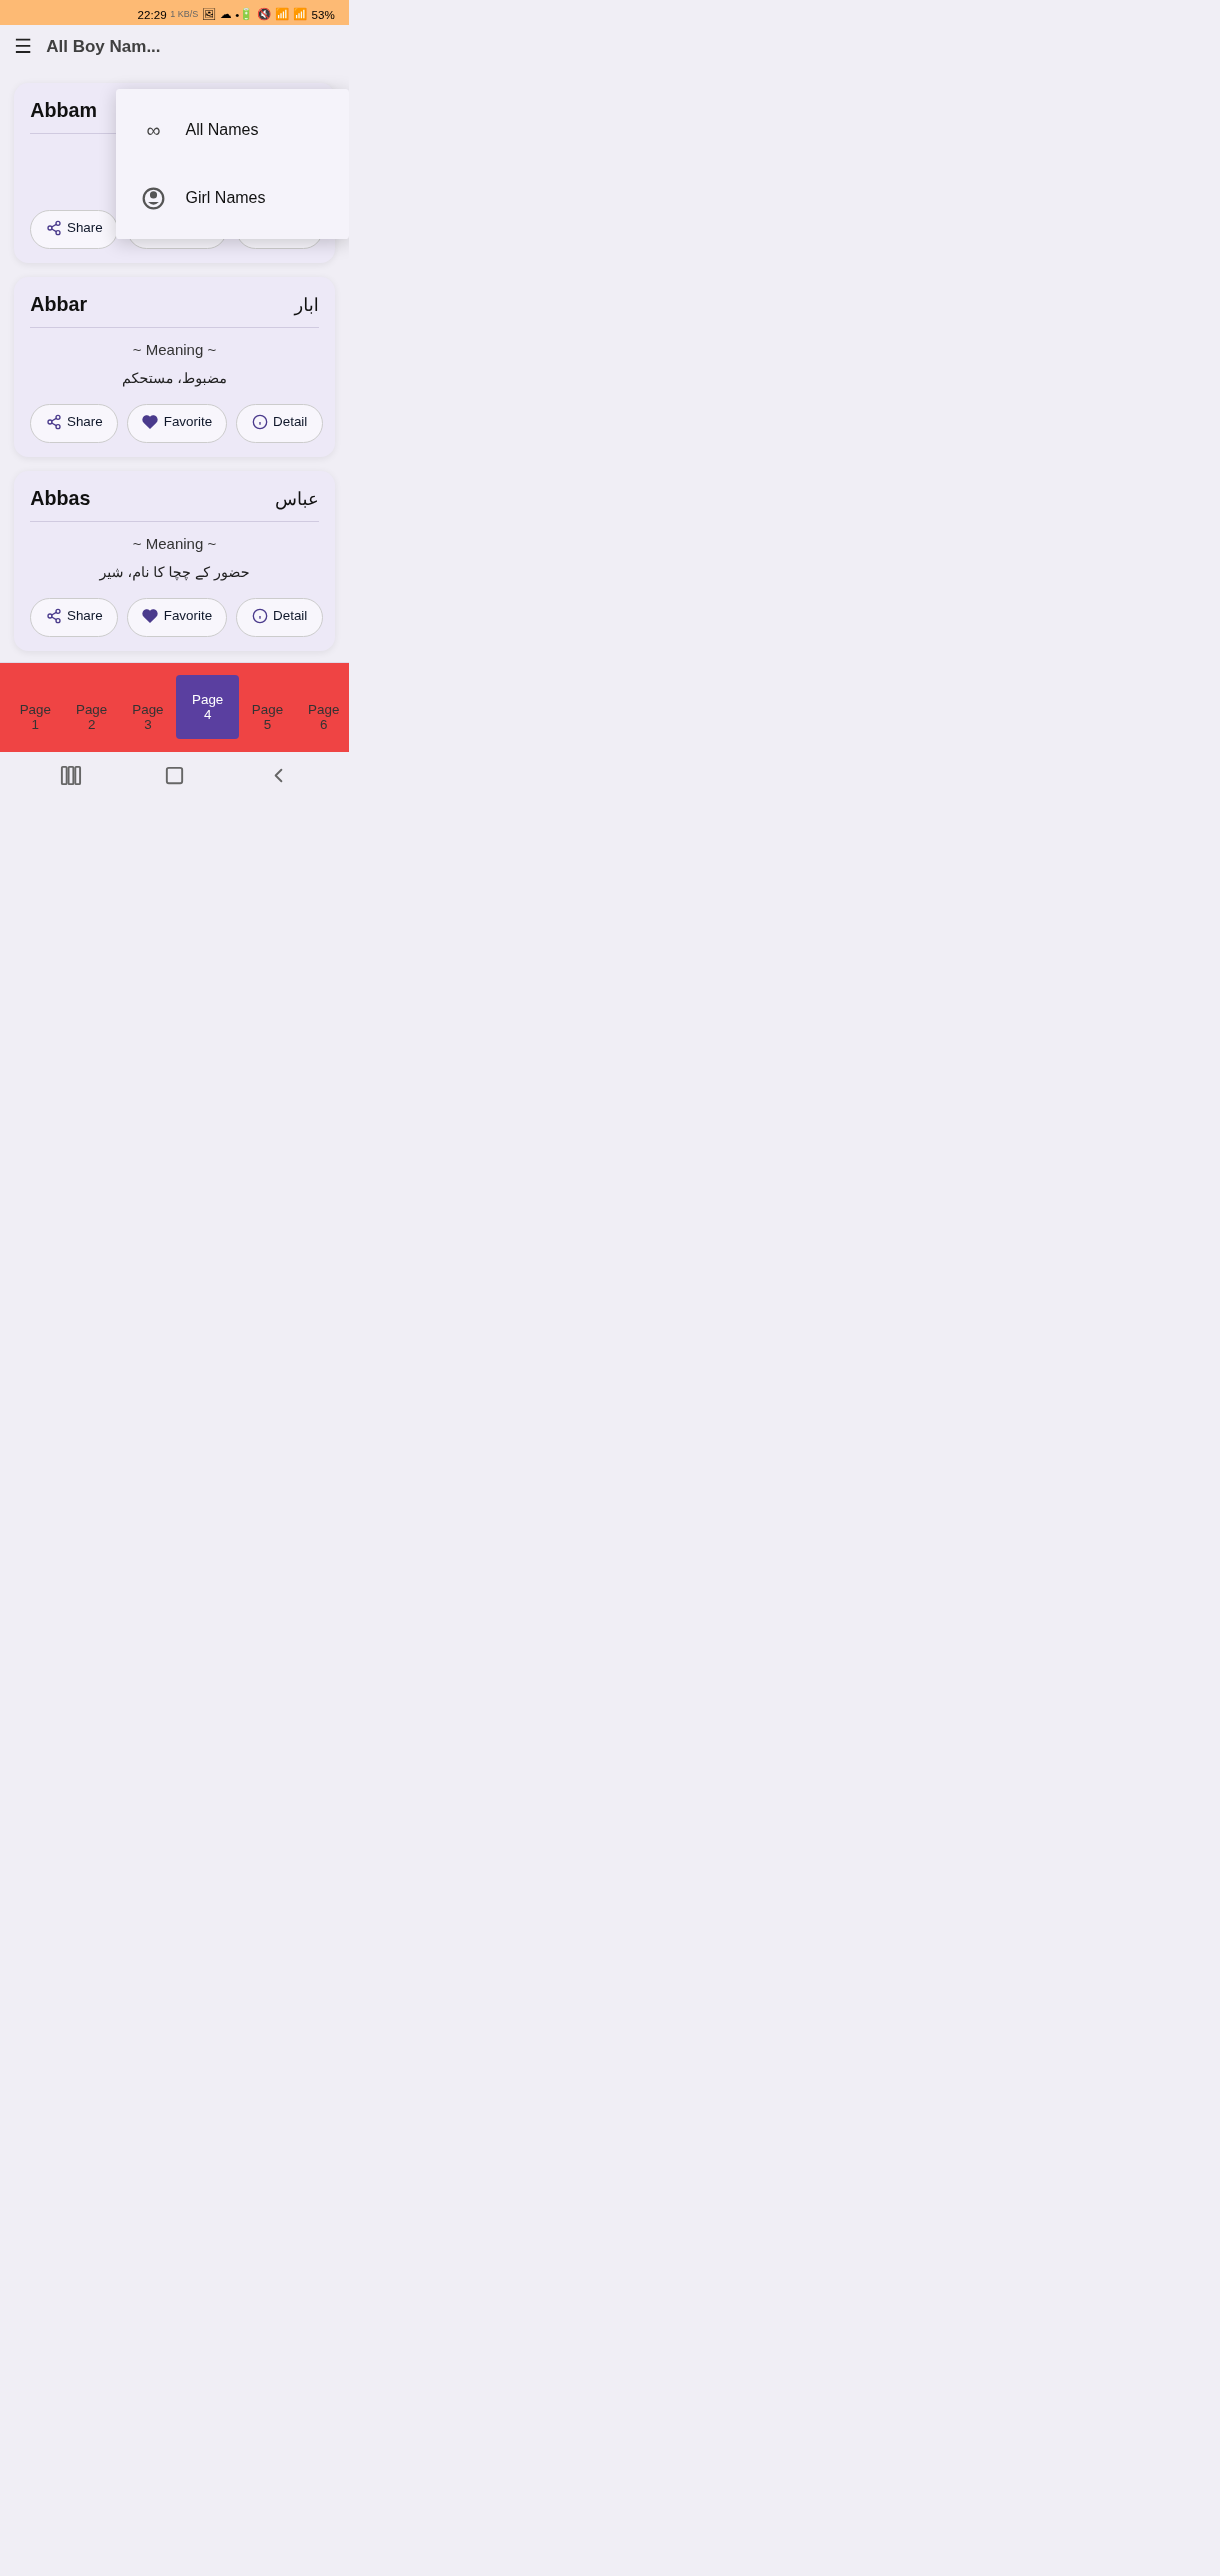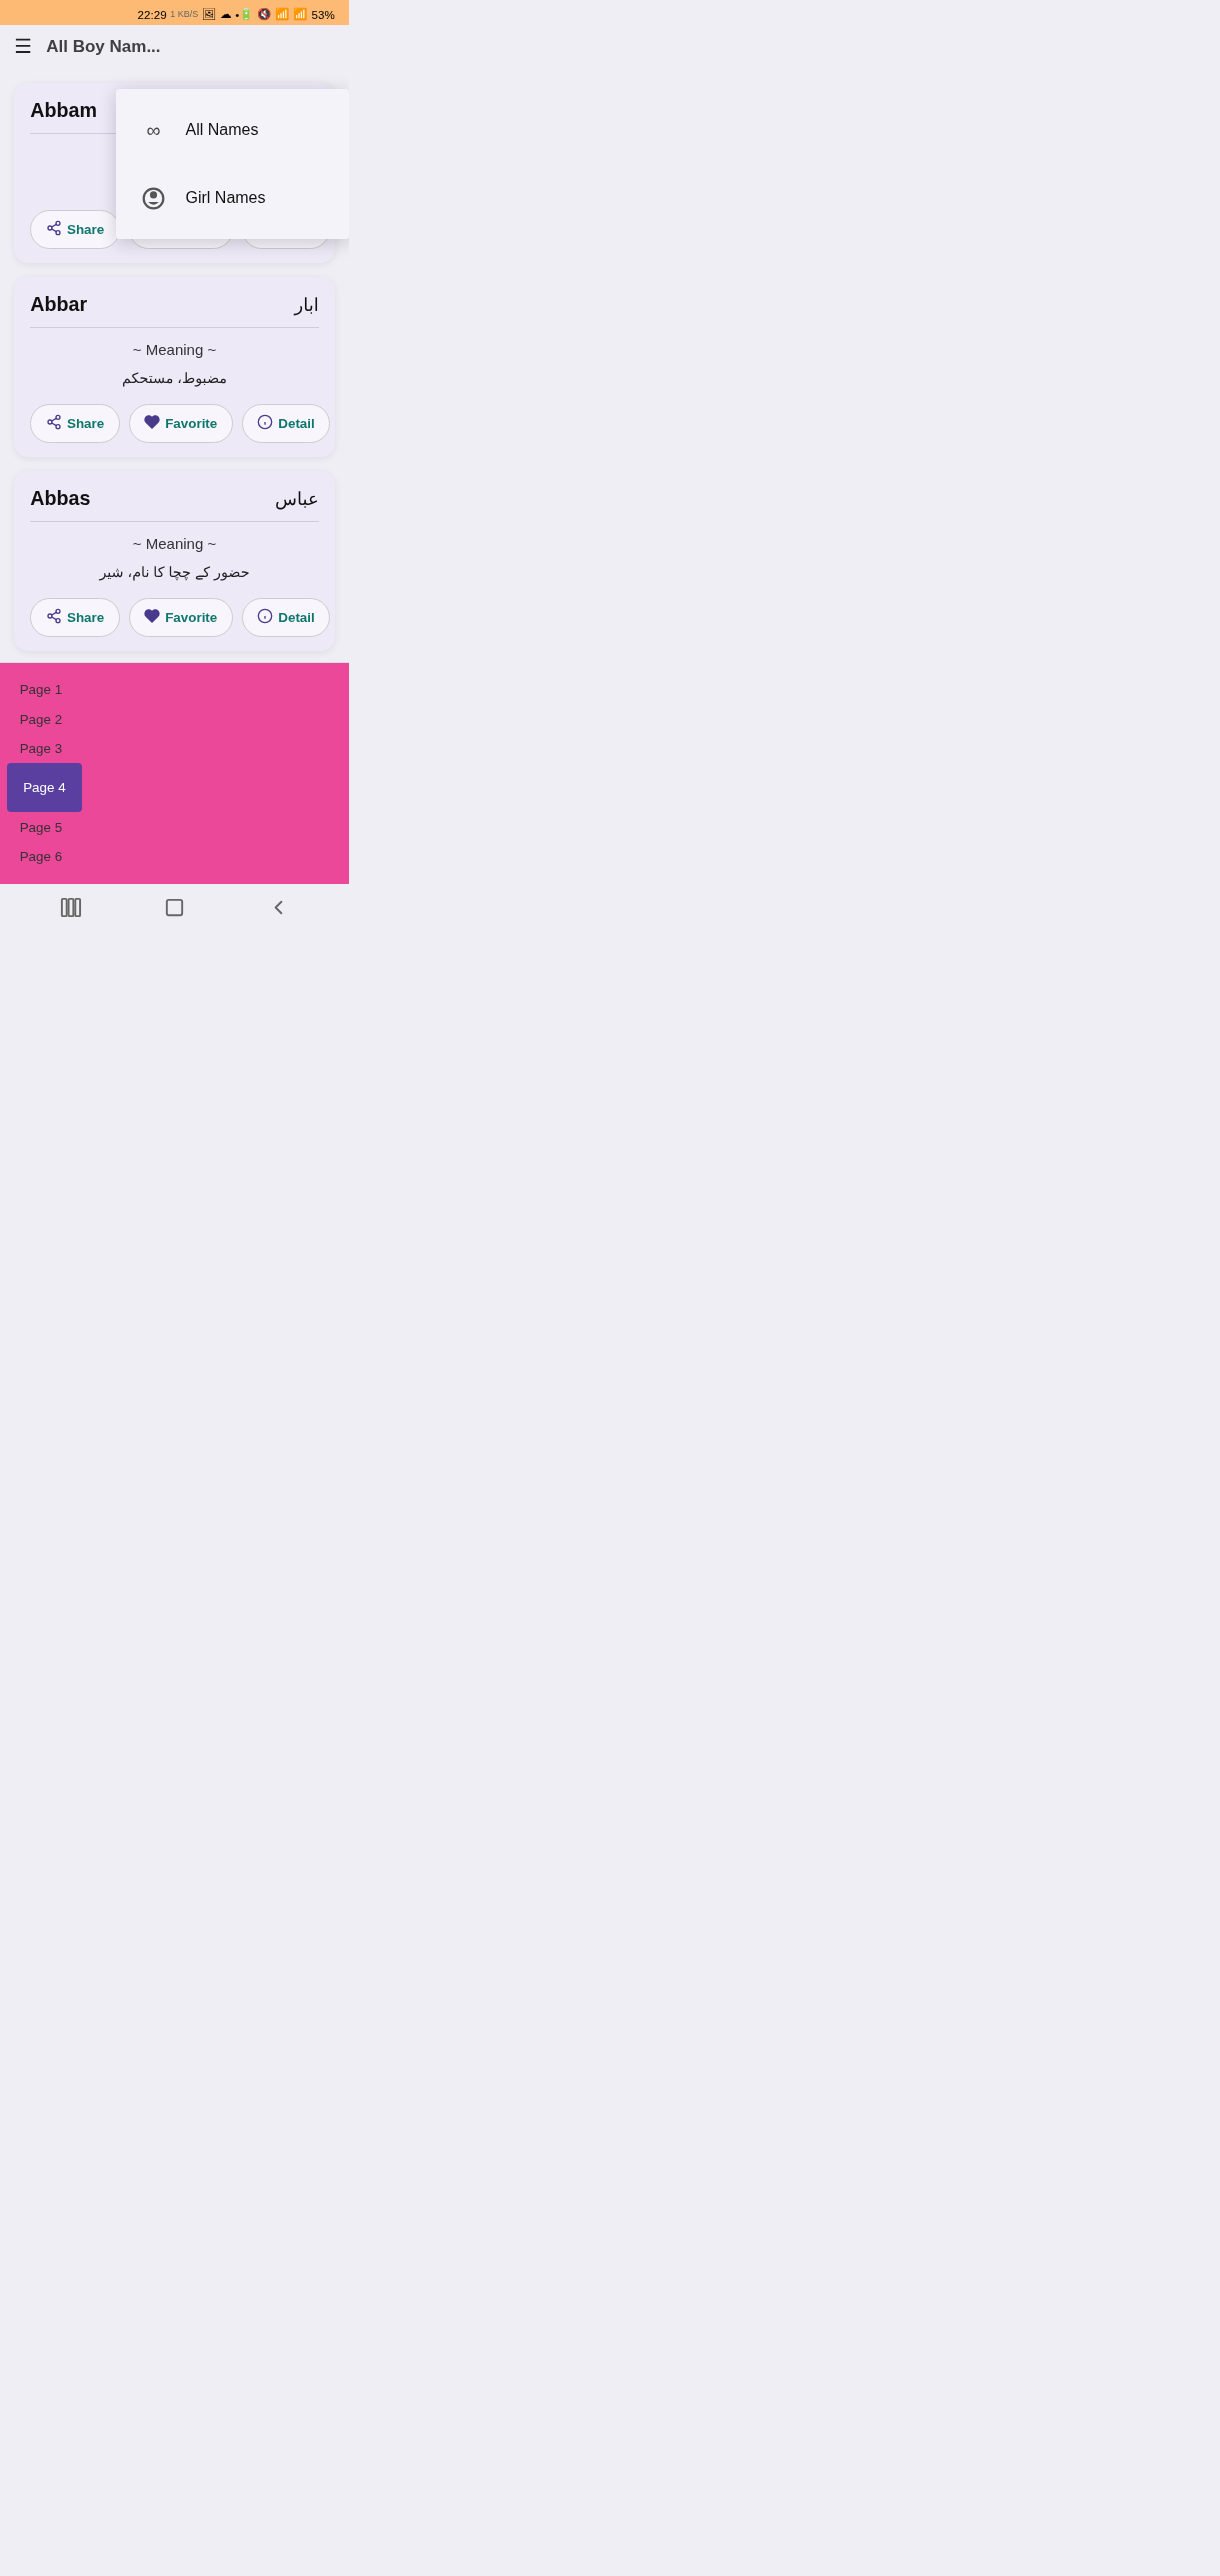--- a/index.html
+++ b/index.html
@@ -127,43 +127,42 @@
       margin-bottom: 14.3px;
       line-height: 1.6;
     }
     .card-actions {
       display: flex;
       gap: 9px;
       justify-content: flex-start;
     }
     .action-btn {
       display: flex;
-      align-items: center;
+      align-items: flex-start;
       gap: 5.4px;
       padding: 9px 14.3px;
       border-radius: 21.5px;
       border: 1.3px solid #ccc;
       background: #f8f6fc;
       cursor: pointer;
       font-size: 13.4px;
-      color: #0f766e;
-      font-weight: 700;
+      color: #0f172a;
+      font-weight: 400;
       white-space: nowrap;
     }
     .action-btn .btn-icon { font-size: 15px; }
 
     
     .pagination {
       display: flex;
       justify-content: space-around;
-      align-items: flex-start;
+      align-items: flex-end;
       padding: 12.5px 7.2px;
-      background: #ec4899;
+      background: #ef4444;
       border-top: 0.9px solid #e0dcea;
-      flex-direction: column;
     }
     .page-btn {
       padding: 7.2px 12.5px;
       border-radius: 9px;
       font-size: 13.4px;
       color: #333;
       cursor: pointer;
       background: transparent;
       border: none;
     }

